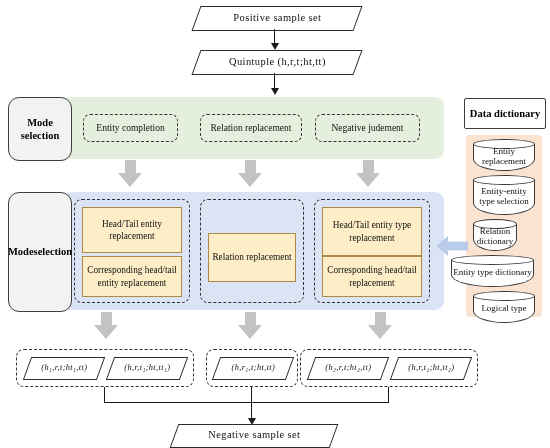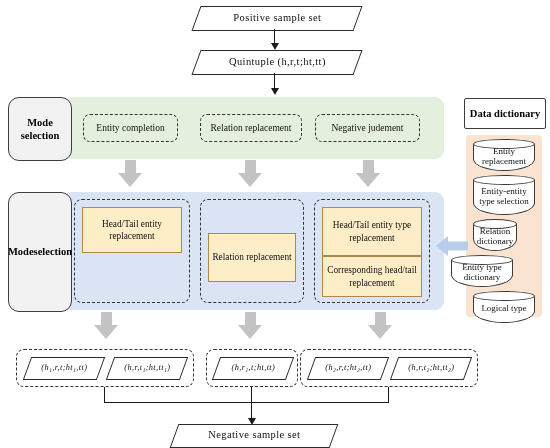--- a/index.html
+++ b/index.html
@@ -248,20 +248,23 @@
 
   <div class="side-label" style="left:8px; top:192px; width:62px; height:118px; flex-direction:row;">
     <span>Mode</span>
     <span>selection</span>
   </div>
 
   <div class="dashed-box" style="left:74px; top:199px; width:116px; height:104px;"></div>
   <div class="mode-card" style="left:82px; top:207px; width:100px; height:46px;">
     <span>Head/Tail entity replacement</span>
   </div>
+  <div class="mode-card" style="left:82px; top:256px; width:100px; height:41px;">
+    <span>Corresponding head/tail entity replacement</span>
+  </div>
 
   <div class="dashed-box" style="left:200px; top:199px; width:104px; height:104px;"></div>
   <div class="mode-card" style="left:208px; top:233px; width:88px; height:49px;">
     <span>Relation replacement</span>
   </div>
 
   <div class="dashed-box" style="left:314px; top:199px; width:116px; height:104px;"></div>
   <div class="mode-card" style="left:322px; top:207px; width:100px; height:49px;">
     <span>Head/Tail entity type replacement</span>
   </div>
@@ -286,21 +289,21 @@
     <div class="cyl-top"></div>
     <div class="cyl-text">Entity-entity type selection</div>
   </div>
 
   <div class="cyl" style="left:473px; top:219px; width:44px; height:32px;font-family:Liberation Serif, serif;">
     <div class="cyl-body"></div>
     <div class="cyl-top"></div>
     <div class="cyl-text">Relation dictionary</div>
   </div>
 
-  <div class="cyl" style="left:451px; top:255px; width:62px; height:32px;">
+  <div class="cyl" style="left:451px; top:255px; width:83px; height:32px;">
     <div class="cyl-body"></div>
     <div class="cyl-top"></div>
     <div class="cyl-text">Entity type dictionary</div>
   </div>
 
   <div class="cyl" style="left:473px; top:291px; width:62px; height:32px;">
     <div class="cyl-body"></div>
     <div class="cyl-top"></div>
     <div class="cyl-text">Logical type</div>
   </div>

